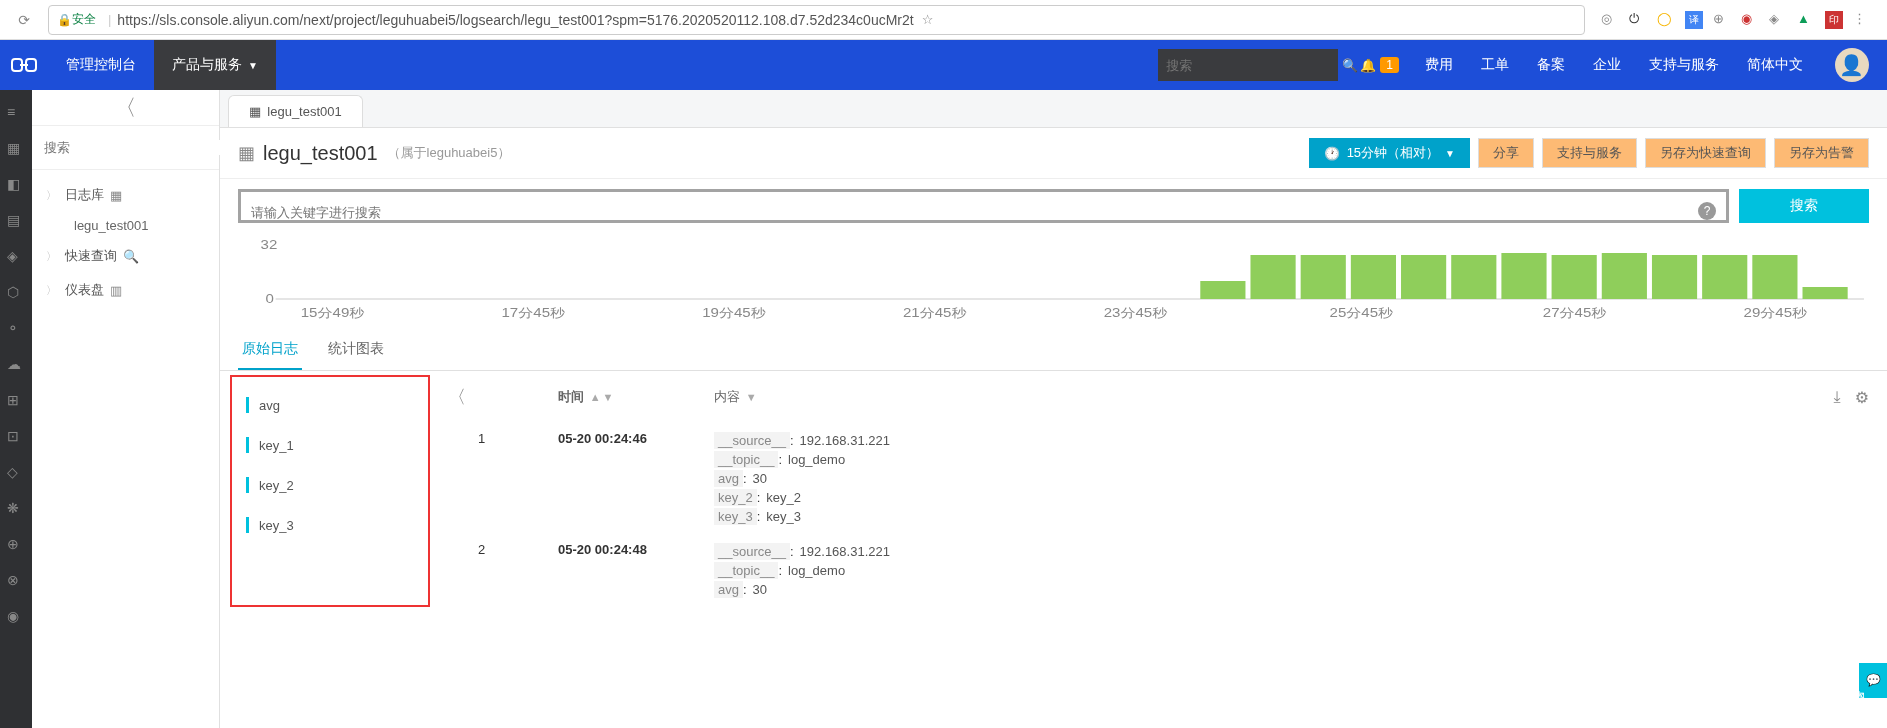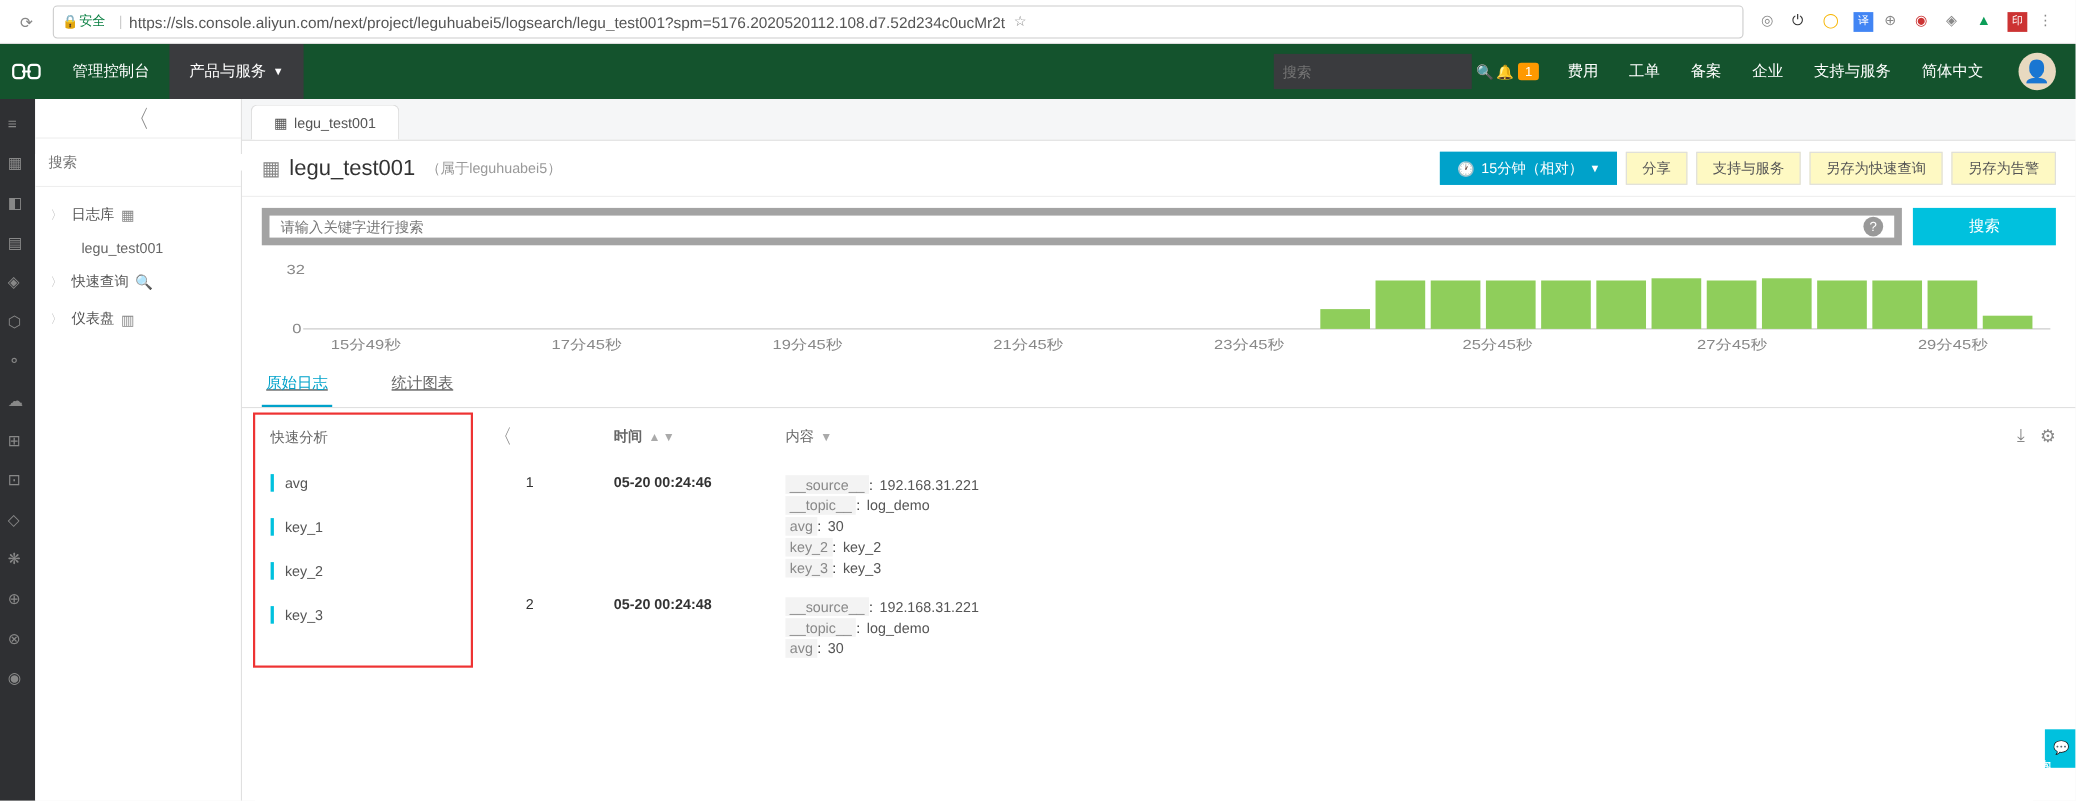--- a/index.html
+++ b/index.html
@@ -9,21 +9,21 @@
 .browser-bar { height: 40px; background: #fff; display: flex; align-items: center; padding: 0 8px; border-bottom: 1px solid #ddd; }
 .browser-bar .nav-icon { width: 20px; text-align: center; color: #888; font-size: 14px; margin: 0 6px; }
 .addr-box { flex: 1; display: flex; align-items: center; height: 30px; border: 1px solid #ccc; border-radius: 4px; padding: 0 8px; margin: 0 8px; }
 .addr-secure { color: #0b8043; font-size: 12px; margin-right: 6px; display: flex; align-items: center; }
 .addr-url { color: #555; font-size: 14px; white-space: nowrap; overflow: hidden; }
 .addr-star { color: #888; margin-left: 8px; }
 .ext-icons { display: flex; gap: 10px; padding: 0 8px; }
 .ext-icons span { width: 18px; height: 18px; display: inline-block; }
 
 
-.top-header { height: 50px; background: #14532d; display: flex; align-items: center; color: #fff; }
+.top-header { height: 50px; background: #1d4ed8; display: flex; align-items: center; color: #fff; }
 .top-header .logo { width: 32px; height: 32px; margin: 0 8px; }
 .top-header .menu-item { padding: 0 18px; height: 50px; display: flex; align-items: center; font-size: 14px; }
 .top-header .menu-item.active { background: #3a3b3e; }
 .top-header .spacer { flex: 1; }
 .top-header .search-box { background: #3a3b3e; height: 32px; width: 180px; display: flex; align-items: center; padding: 0 8px; margin-right: 10px; }
 .top-header .search-box input { background: transparent; border: none; color: #aaa; outline: none; flex: 1; font-size: 13px; }
 .top-header .search-box .sicon { color: #aaa; }
 .top-header .notif { display: flex; align-items: center; padding: 0 12px; }
 .top-header .notif .badge { background: #ff9900; color: #fff; padding: 1px 6px; border-radius: 3px; font-size: 12px; margin-left: 4px; }
 .top-header .nav-link { padding: 0 14px; font-size: 14px; }
@@ -46,41 +46,41 @@
 .side-tree .child { padding: 6px 14px 6px 42px; color: #666; font-size: 13px; }
 
 .content { flex: 1; background: #fff; position: relative; overflow: hidden; }
 .tab-row { height: 38px; background: #f5f6f7; border-bottom: 1px solid #e0e0e0; display: flex; align-items: flex-end; padding-left: 8px; }
 .tab { background: #fff; border: 1px solid #ddd; border-bottom: none; padding: 8px 20px; font-size: 13px; color: #555; border-radius: 6px 6px 0 0; display: flex; align-items: center; gap: 6px; }
 
 .title-row { padding: 10px 18px; display: flex; align-items: center; border-bottom: 1px solid #eee; }
 .title-row .ttl { font-size: 20px; color: #333; margin-right: 10px; }
 .title-row .sub { color: #999; font-size: 13px; }
 .title-row .spacer { flex: 1; }
-.btn { height: 30px; padding: 0 14px; display: inline-flex; align-items: center; font-size: 13px; margin-left: 8px; border: 1px solid #ddd; background: #fef9c3; color: #555; cursor: pointer; }
+.btn { height: 30px; padding: 0 14px; display: inline-flex; align-items: center; font-size: 13px; margin-left: 8px; border: 1px solid #ddd; background: #fdba74; color: #555; cursor: pointer; }
 .btn.primary { background: #00a2ca; color: #fff; border-color: #00a2ca; }
 .btn.primary .chevd { margin-left: 6px; font-size: 10px;}
 .btn .chk { margin-right: 6px; }
 
 .search-row { padding: 10px 18px; display: flex; align-items: center; gap: 10px; }
-.search-row .sinput { flex: 1; height: 34px; border: 7px solid #a3a3a3; display: flex; align-items: center; padding: 0 10px; }
+.search-row .sinput { flex: 1; height: 34px; border: 3px solid #a3a3a3; display: flex; align-items: flex-end; padding: 0 10px; }
 .search-row .sinput input { flex: 1; border: none; outline: none; font-size: 13px; color: #999; }
 .search-row .help { width: 18px; height: 18px; border-radius: 50%; background: #999; color: #fff; display: flex; align-items: center; justify-content: center; font-size: 12px; }
 .search-row .go { height: 34px; width: 130px; background: #00c1de; color: #fff; display: flex; align-items: center; justify-content: center; font-size: 14px; }
 
 .chart-area { padding: 4px 18px 0; }
 .chart-svg { width: 100%; height: 90px; }
 .chart-svg .bar { fill: #8fce5b; }
 .chart-svg .axis { stroke: #ccc; stroke-width: 1; }
 .chart-svg .ylabel, .chart-svg .xlabel { fill: #888; font-size: 12px; }
 
 .stats-line { text-align: center; color: #666; font-size: 13px; padding: 6px 0 12px; }
 .stats-line b { color: #333; }
 
-.result-tabs { display: flex; padding: 0 18px; border-bottom: 1px solid #e0e0e0; gap: 50px; text-decoration: underline; }
+.result-tabs { display: flex; padding: 0 18px; border-bottom: 1px solid #e0e0e0; gap: 22px; }
 .result-tabs .rtab { padding: 10px 4px; font-size: 14px; color: #666; border-bottom: 2px solid transparent; }
 .result-tabs .rtab.active { color: #00a2ca; border-bottom-color: #00a2ca; }
 
 .result-body { display: flex; }
 .quick-panel { width: 200px; border: 2px solid #e33; padding: 8px 14px; margin: 4px 0 0 10px; }
 .quick-panel .qhead { color: #666; font-size: 13px; padding: 4px 0 12px; }
 .quick-panel .qitem { padding: 12px 0; color: #555; font-size: 13px; display: flex; align-items: center; }
 .quick-panel .qitem .bar { width: 3px; height: 16px; background: #00c1de; margin-right: 10px; }
 
 .log-table { flex: 1; padding: 0 18px; }
@@ -266,21 +266,20 @@
     </div>
 
 
     <div class="result-tabs">
       <div class="rtab active">原始日志</div>
       <div class="rtab">统计图表</div>
     </div>
 
     <div class="result-body">
       <div class="quick-panel">
-        <div class="qhead">快速分析</div>
         <div id="quick-items">
             <div class="qitem">
               <span class="bar"></span>
               <span>avg</span>
             </div>
             <div class="qitem">
               <span class="bar"></span>
               <span>key_1</span>
             </div>
             <div class="qitem">

